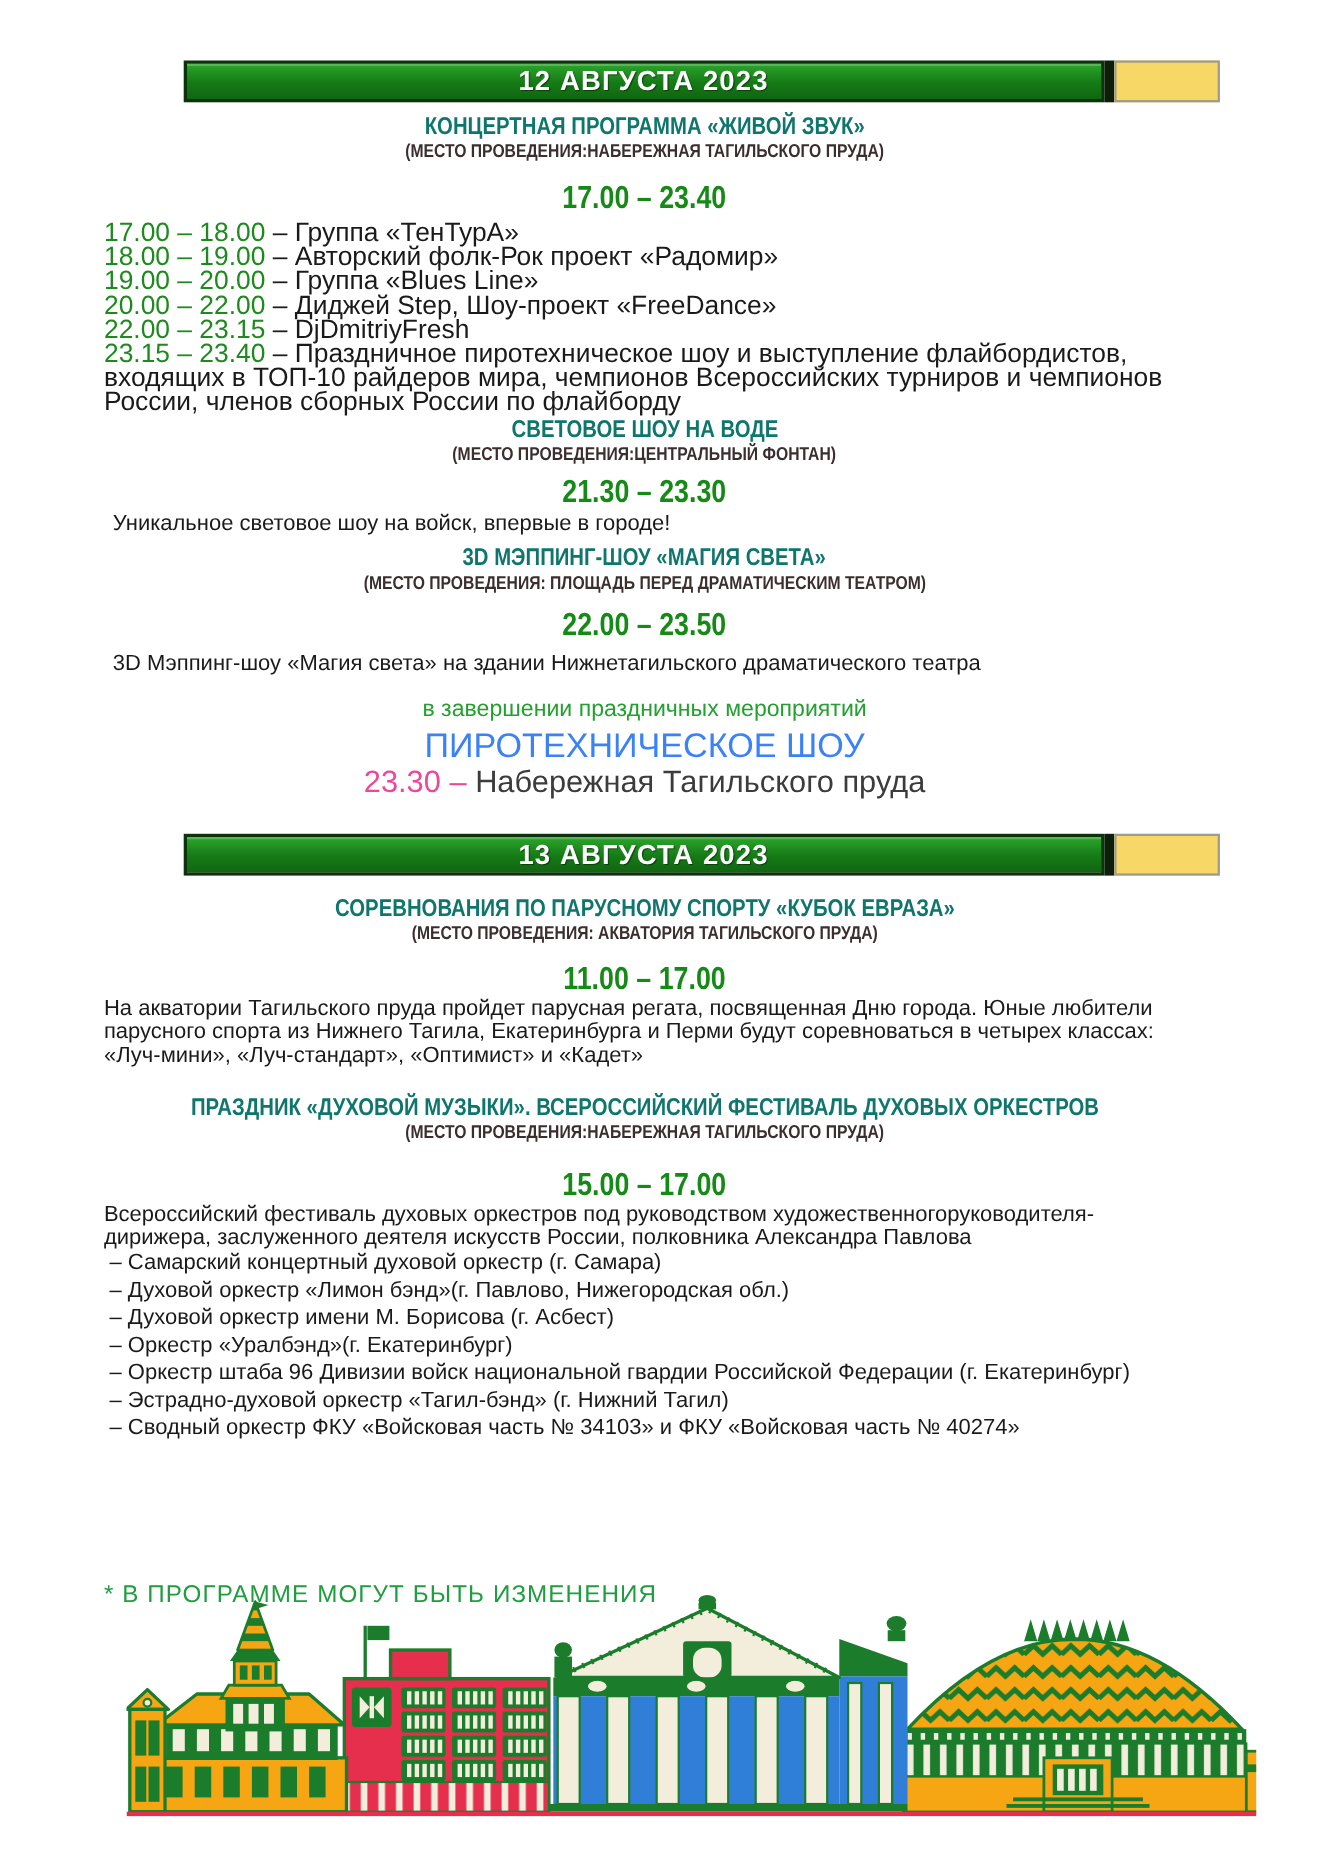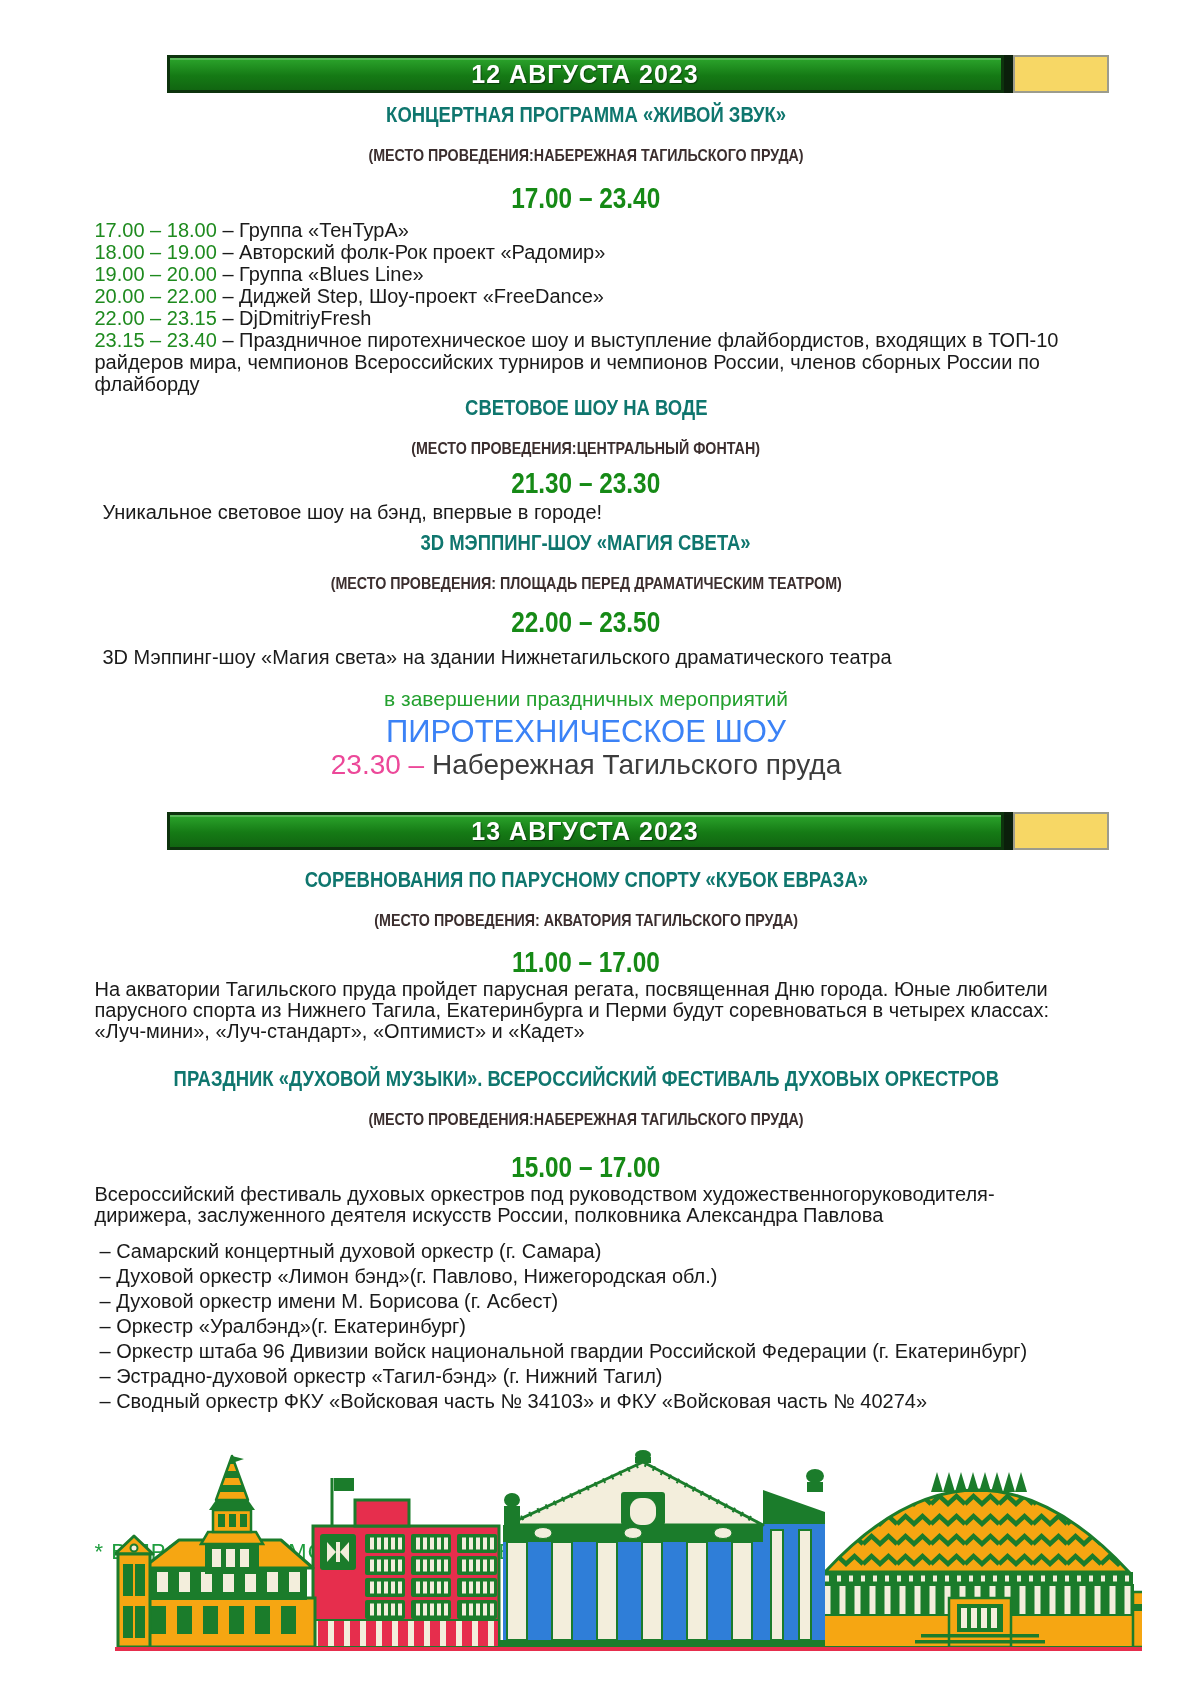--- a/index.html
+++ b/index.html
@@ -29,25 +29,25 @@
     text-shadow:1px 1px 1px rgba(0,0,0,.45);
   }
   .banner-divider { width:9px; background:#0b1f0b; }
   .banner-yellow { width:96px; background:#f7d765; border:2px solid #9c9c8d; }
   .banner-day1 { margin-top:55px; }
   .banner-day2 { margin-top:33px; }
 
   
   .cond { display:inline-block; transform:scaleX(.84); white-space:nowrap; }
   .sec-title { text-align:center; font-weight:bold; font-size:22px; line-height:22px; color:#0f766e; }
-  .sec-venue { text-align:center; font-weight:bold; font-size:17px; line-height:18px; color:#3b2e2e; margin-top:21px; }
+  .sec-venue { text-align:center; font-weight:bold; font-size:17px; line-height:18px; color:#3b2e2e; margin-top:3px; }
   .hours { text-align:center; font-weight:bold; font-size:29px; line-height:28px; color:#168a16; }
 
   
-  .sched { margin-top:7px; font-size:20px; line-height:22px; }
+  .sched { margin-top:7px; font-size:24px; line-height:22px; }
   .sched-line .t { color:#1e8a1e; }
   .desc { font-size:20px; line-height:21px; padding-left:8px; }
 
   .finale { text-align:center; margin-top:17px; }
   .finale-line1 { font-size:21px; line-height:28px; color:#23a02f; }
   .finale-line2 { font-size:31px; line-height:31px; color:#3b82f6; margin-top:3px; }
   .finale-line3 { font-size:28px; line-height:29px; margin-top:3px; color:#3c3c3c; }
   .finale-line3 .t { color:#ec4899; }
 
   .para { font-size:20px; line-height:21px; }
@@ -56,21 +56,21 @@
   .note {
     margin-top:125px; text-align:left; padding-right:66px;
     font-size:22px; letter-spacing:1px; color:#1f9e3f;
   }
 
   .skyline { position:absolute; left:57px; top:1450px; }
 
   
   .mt11{margin-top:11px}.mt19{margin-top:19px}.mt2{margin-top:2px}
   .mt5{margin-top:5px}.mt9{margin-top:9px}.mt15{margin-top:15px}
-  .mt13{margin-top:13px}.mt18{margin-top:18px}
+  .mt13{}.mt18{margin-top:18px}
   .mt3{margin-top:3px}.mt26{margin-top:26px}.mt24{margin-top:24px}
 </style>
 </head>
 <body>
 
 <div class="page">
   <div class="content">
 
     <div class="banner banner-day1">
       <div class="banner-green">
@@ -89,21 +89,21 @@
       <div class="sched-line"><span class="t">18.00 – 19.00</span><span> – Авторский фолк-Рок проект «Радомир»</span></div>
       <div class="sched-line"><span class="t">19.00 – 20.00</span><span> – Группа «Blues Line»</span></div>
       <div class="sched-line"><span class="t">20.00 – 22.00</span><span> – Диджей Step, Шоу-проект «FreeDance»</span></div>
       <div class="sched-line"><span class="t">22.00 – 23.15</span><span> – DjDmitriyFresh</span></div>
       <div class="sched-line"><span class="t">23.15 – 23.40</span><span> – Праздничное пиротехническое шоу и выступление флайбордистов, входящих в ТОП-10 райдеров мира, чемпионов Всероссийских турниров и чемпионов России, членов сборных России по флайборду</span></div>
     </div>
 
     <div class="sec-title mt2"><span class="cond">СВЕТОВОЕ ШОУ НА ВОДЕ</span></div>
     <div class="sec-venue"><span class="cond">(МЕСТО ПРОВЕДЕНИЯ:ЦЕНТРАЛЬНЫЙ ФОНТАН)</span></div>
     <div class="hours mt11"><span class="cond">21.30 – 23.30</span></div>
-    <div class="desc mt5">Уникальное световое шоу на бэнд, впервые в городе!</div>
+    <div class="desc mt5">Уникальное световое шоу на войск, впервые в городе!</div>
 
     <div class="sec-title mt9"><span class="cond">3D МЭППИНГ-ШОУ «МАГИЯ СВЕТА»</span></div>
     <div class="sec-venue"><span class="cond">(МЕСТО ПРОВЕДЕНИЯ: ПЛОЩАДЬ ПЕРЕД ДРАМАТИЧЕСКИМ ТЕАТРОМ)</span></div>
     <div class="hours mt15"><span class="cond">22.00 – 23.50</span></div>
     <div class="desc mt11">3D Мэппинг-шоу «Магия света» на здании Нижнетагильского драматического театра</div>
 
     <div class="finale">
       <div class="finale-line1">в завершении праздничных мероприятий</div>
       <div class="finale-line2">ПИРОТЕХНИЧЕСКОЕ ШОУ</div>
       <div class="finale-line3"><span class="t">23.30 –</span><span> Набережная Тагильского пруда</span></div>

